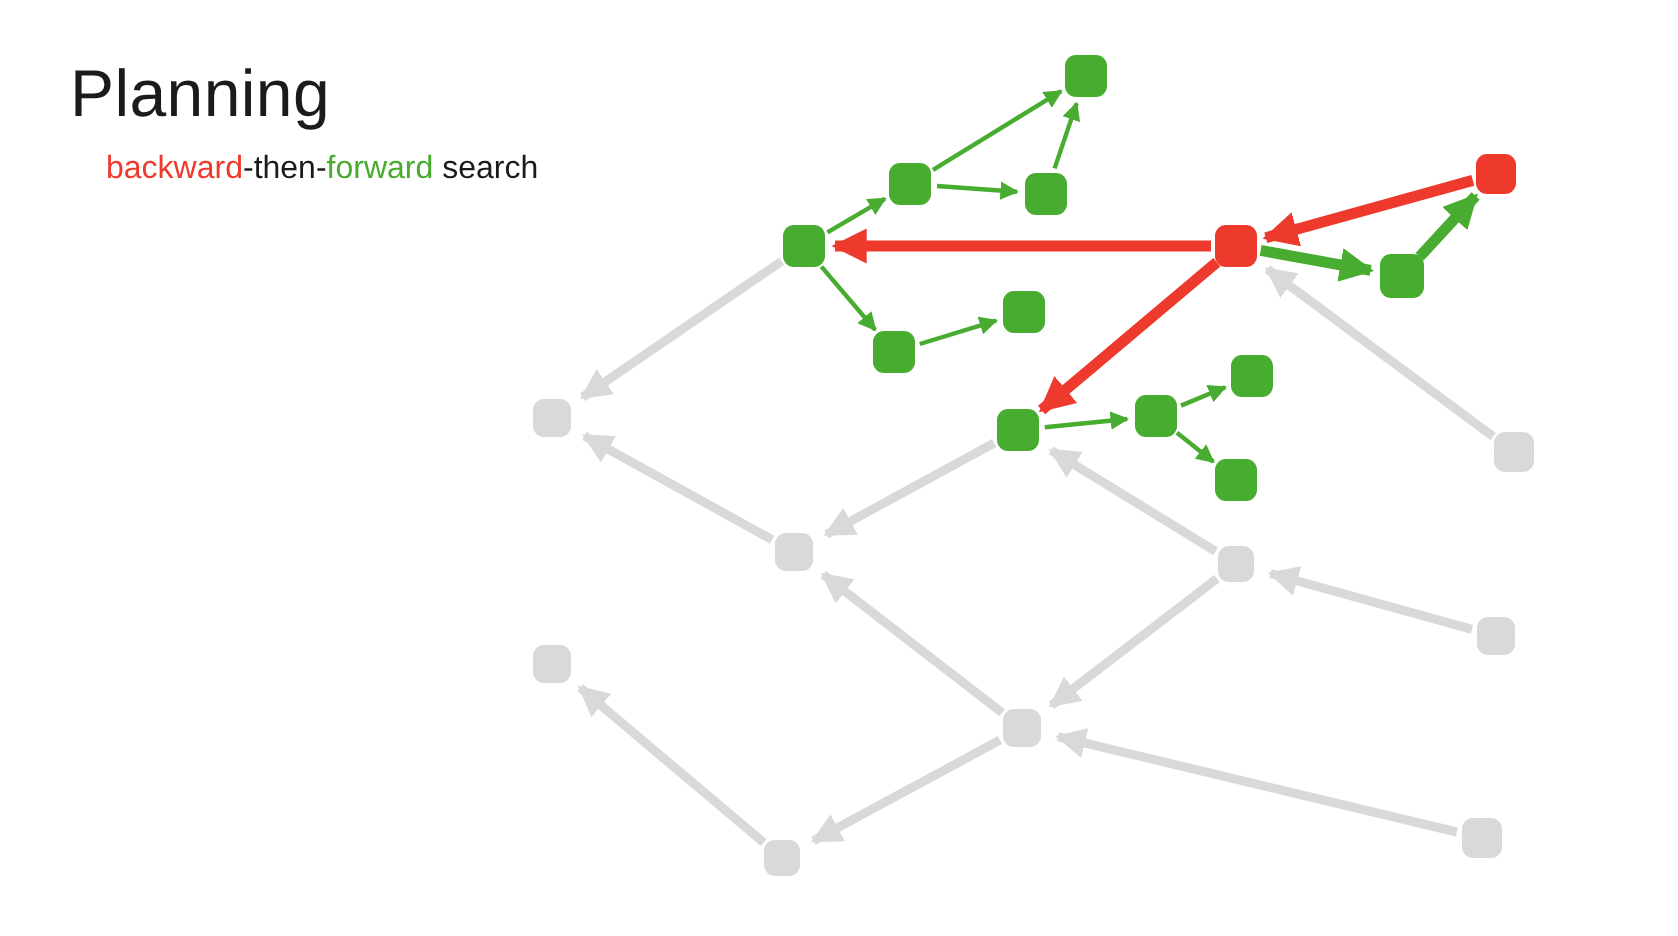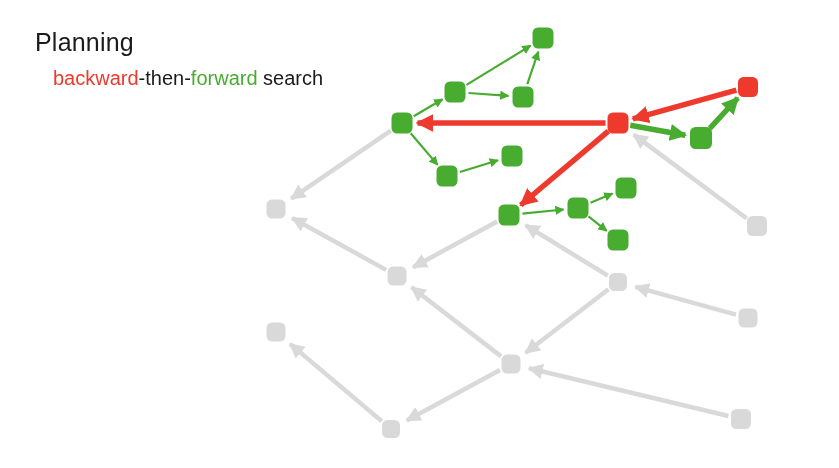--- a/index.html
+++ b/index.html
@@ -16,28 +16,28 @@
     overflow: hidden;
   }
   .title-block {
     position: absolute;
     left: 35px;
     top: 28px;
     z-index: 2;
   }
   .title-block h1 {
     margin: 0;
-    font-size: 25px;
+    font-size: 33px;
     font-weight: 400;
     letter-spacing: 0.2px;
     color: #1b1b1b;
   }
   .title-block p {
     margin: 10px 0 0 18px;
-    font-size: 20px;
+    font-size: 16px;
     font-weight: 400;
     color: #1b1b1b;
     white-space: nowrap;
   }
   svg.graph {
     position: absolute;
     left: 0;
     top: 0;
     z-index: 1;
   }

